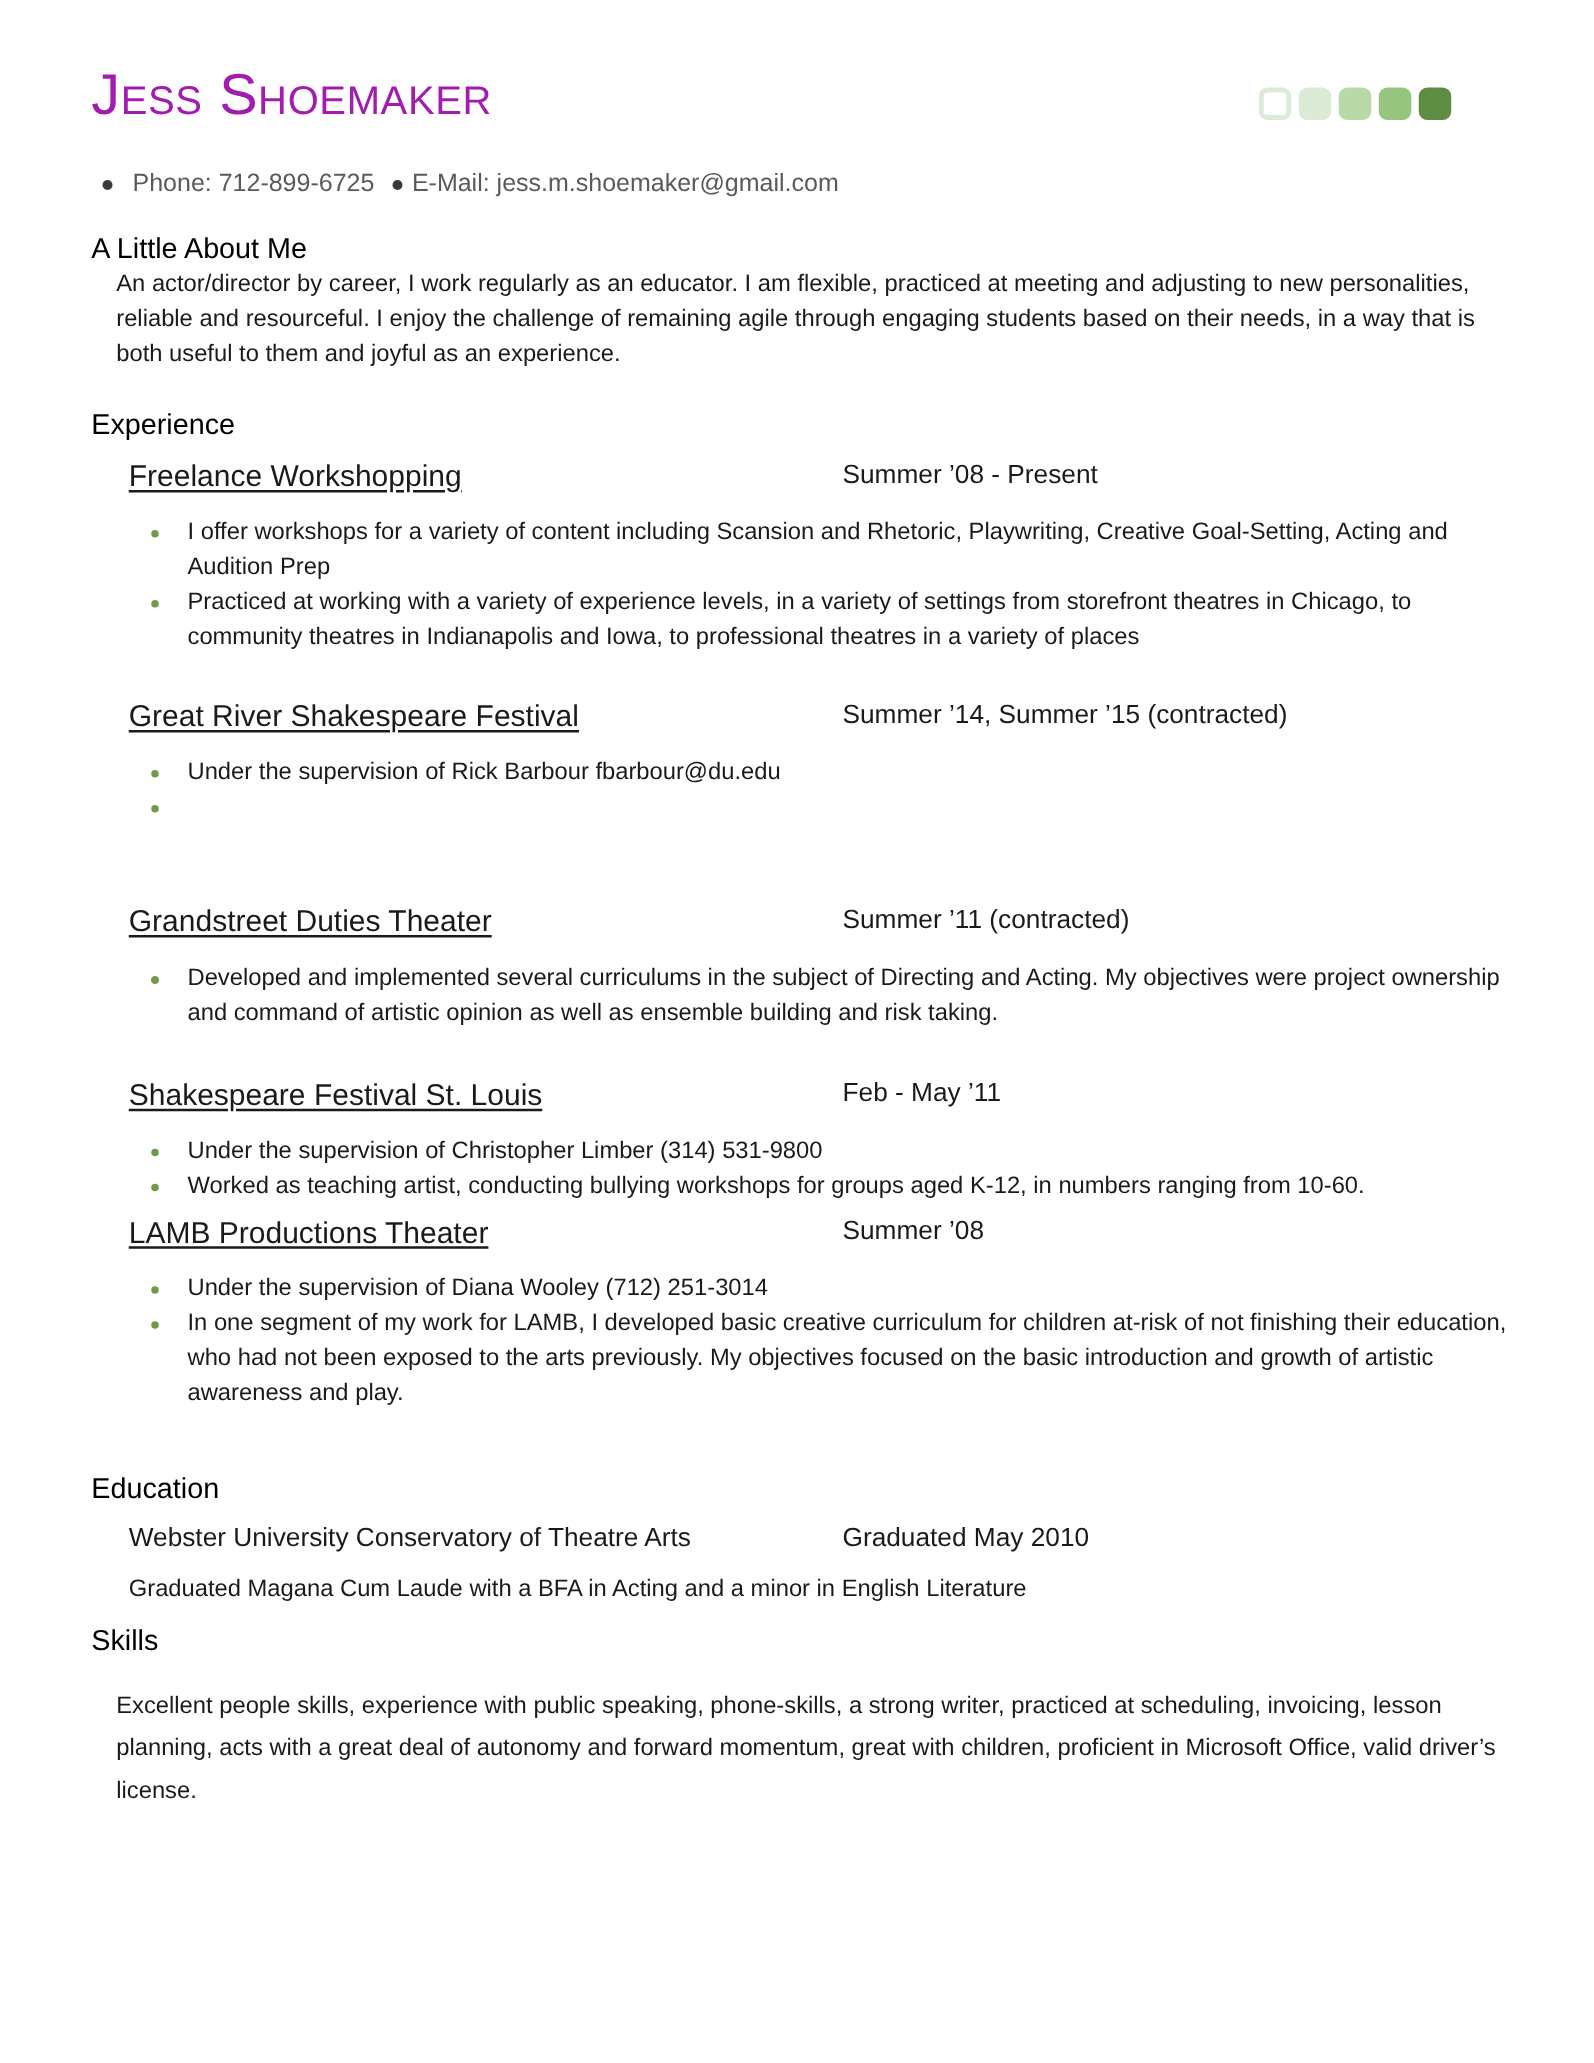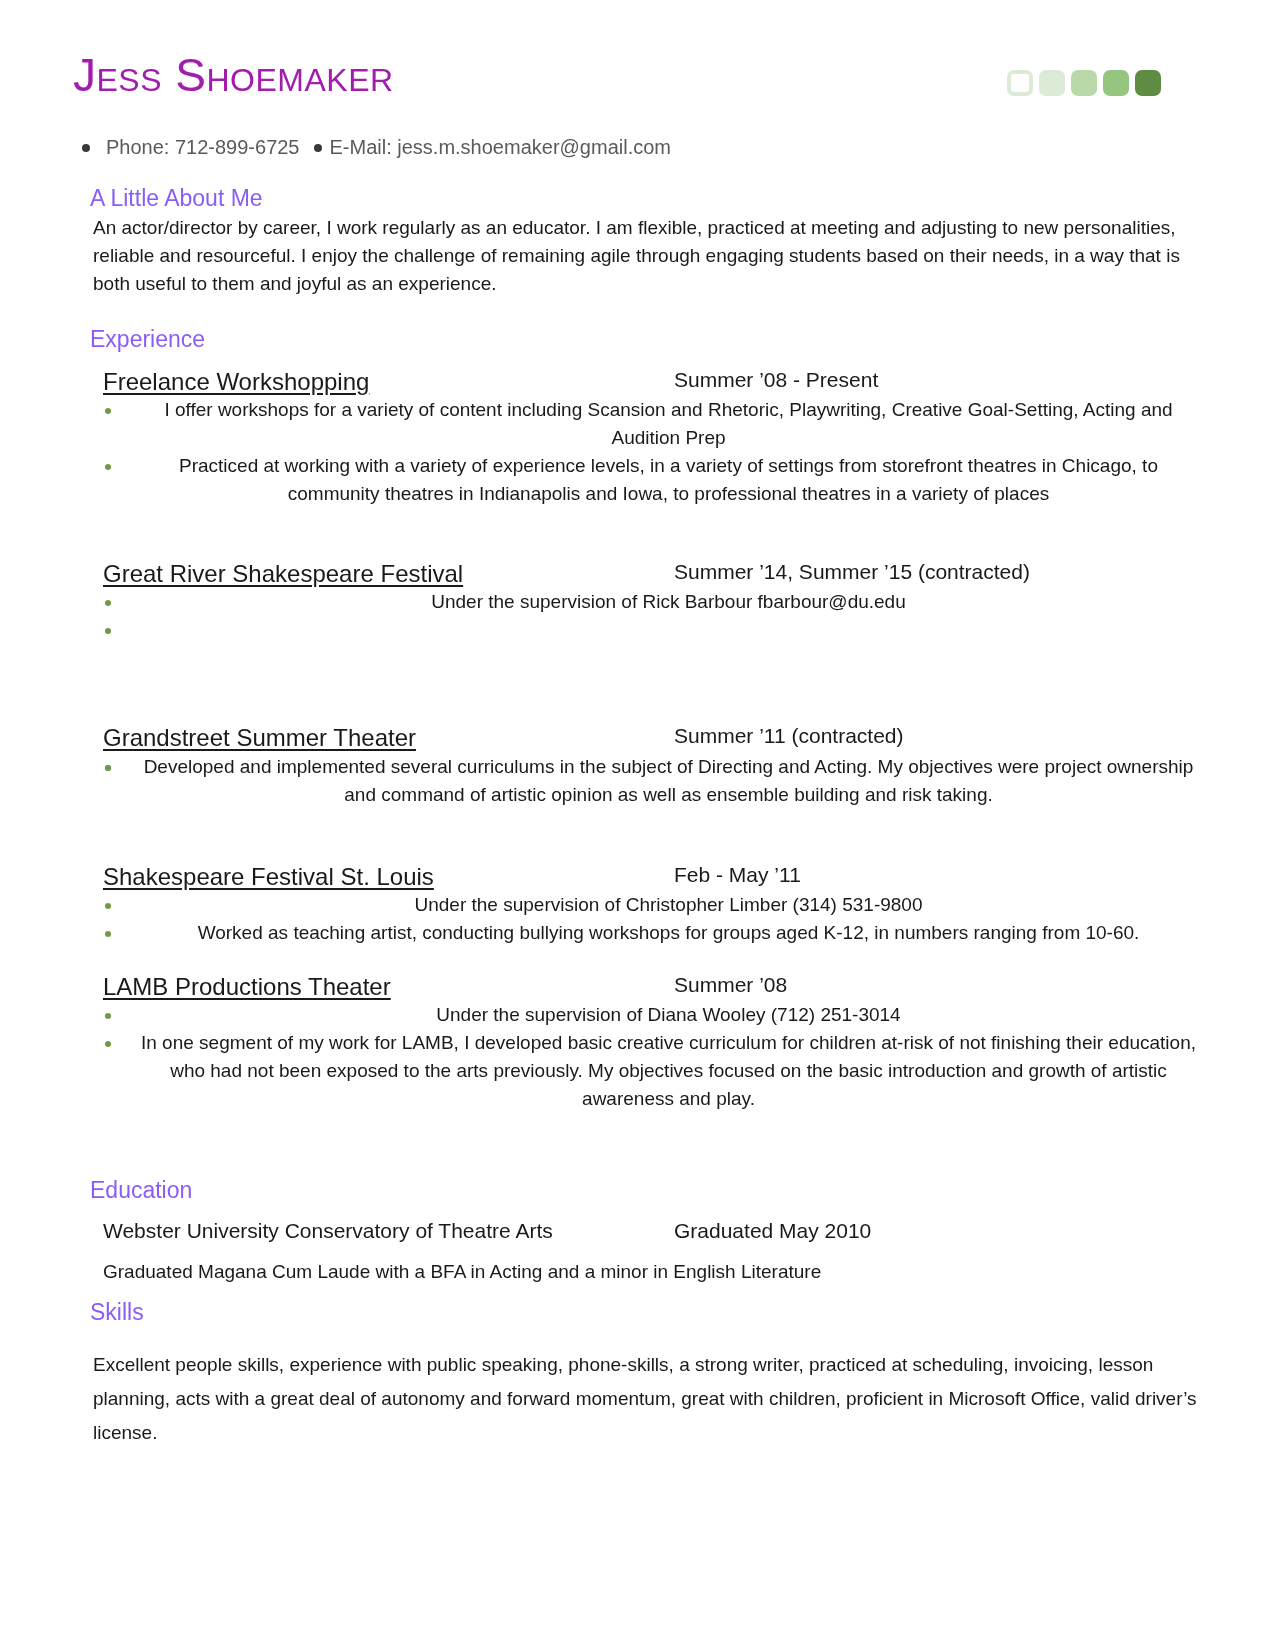--- a/index.html
+++ b/index.html
@@ -5,25 +5,25 @@
   html, body { margin: 0; padding: 0; background: #ffffff; }
   body { width: 1275px; height: 1650px; position: relative; overflow: hidden;
          font-family: "Liberation Sans", "DejaVu Sans", sans-serif; color: #1a1a1a; }
   .name { position: absolute; left: 73px; top: 52px; font-size: 46px; color: #a21caf;
           font-variant: small-caps; letter-spacing: 0.5px; line-height: 1; margin: 0; font-weight: normal; }
   .swatches { position: absolute; left: 1007px; top: 70px; display: flex; gap: 6px; }
   .swatch { width: 26px; height: 26px; border-radius: 7px; box-sizing: border-box; }
   .contact { position: absolute; left: 82px; top: 136px; font-size: 20px; color: #5a5a5a; display: flex; align-items: center; }
   .contact .dot { display: inline-block; width: 8px; height: 8px; border-radius: 50%; background: #3a3a3a; margin-right: 16px; }
   .contact .dot2 { margin-left: 14px; margin-right: 8px; }
-  .section-title { position: absolute; left: 90px; font-size: 23px; color: #8b5cf6; margin: 0; font-weight: normal; }
+  .section-title { position: absolute; left: 73px; font-size: 23px; color: #000000; margin: 0; font-weight: normal; }
   .para { position: absolute; left: 93px; width: 1120px; font-size: 19px; line-height: 28px; margin: 0; }
   .job-title { position: absolute; left: 103px; font-size: 24px; text-decoration: underline; text-underline-offset: 3px; }
   .job-date { position: absolute; left: 674px; font-size: 21px; }
-  ul.bullets { position: absolute; left: 103px; width: 1100px; margin: 0; padding: 0; list-style: none; font-size: 19px; line-height: 28px; text-align: center; }
+  ul.bullets { position: absolute; left: 103px; width: 1100px; margin: 16px; padding: 0; list-style: none; font-size: 19px; line-height: 28px; }
   ul.bullets li { position: relative; padding-left: 31px; }
   ul.bullets li .b { position: absolute; left: 2px; top: 12px; width: 6px; height: 6px; border-radius: 50%; background: #6f9a4c; }
 </style>
 </head>
 <body>
 
 <h1 class="name">Jess Shoemaker</h1>
 
 <div class="swatches">
   <div class="swatch" style="border: 4px solid rgb(220, 235, 213); background: rgb(255, 255, 255);"></div>
@@ -52,21 +52,21 @@
   <li><span class="b"></span><span>Practiced at working with a variety of experience levels, in a variety of settings from storefront theatres in Chicago, to community theatres in Indianapolis and Iowa, to professional theatres in a variety of places</span></li>
 </ul>
 
 <div class="job-title" style="top:560px">Great River Shakespeare Festival</div>
 <div class="job-date" style="top:560px">Summer ’14, Summer ’15  (contracted)</div>
 <ul class="bullets" style="top:588px">
   <li><span class="b"></span><span>Under the supervision of Rick Barbour fbarbour@du.edu</span></li>
   <li><span class="b"></span></li>
 </ul>
 
-<div class="job-title" style="top:724px">Grandstreet Summer Theater</div>
+<div class="job-title" style="top:724px">Grandstreet Duties Theater</div>
 <div class="job-date" style="top:724px">Summer ’11  (contracted)</div>
 <ul class="bullets" style="top:753px">
   <li><span class="b"></span></li>
   <li><span class="b"></span><span>Developed and implemented several curriculums in the subject of Directing and Acting. My objectives were project ownership and command of artistic opinion as well as ensemble building and risk taking.</span></li>
 </ul>
 
 <div class="job-title" style="top:863px">Shakespeare Festival St. Louis</div>
 <div class="job-date" style="top:863px">Feb - May ’11</div>
 <ul class="bullets" style="top:891px">
   <li><span class="b"></span><span>Under the supervision of Christopher Limber (314) 531-9800</span></li>

